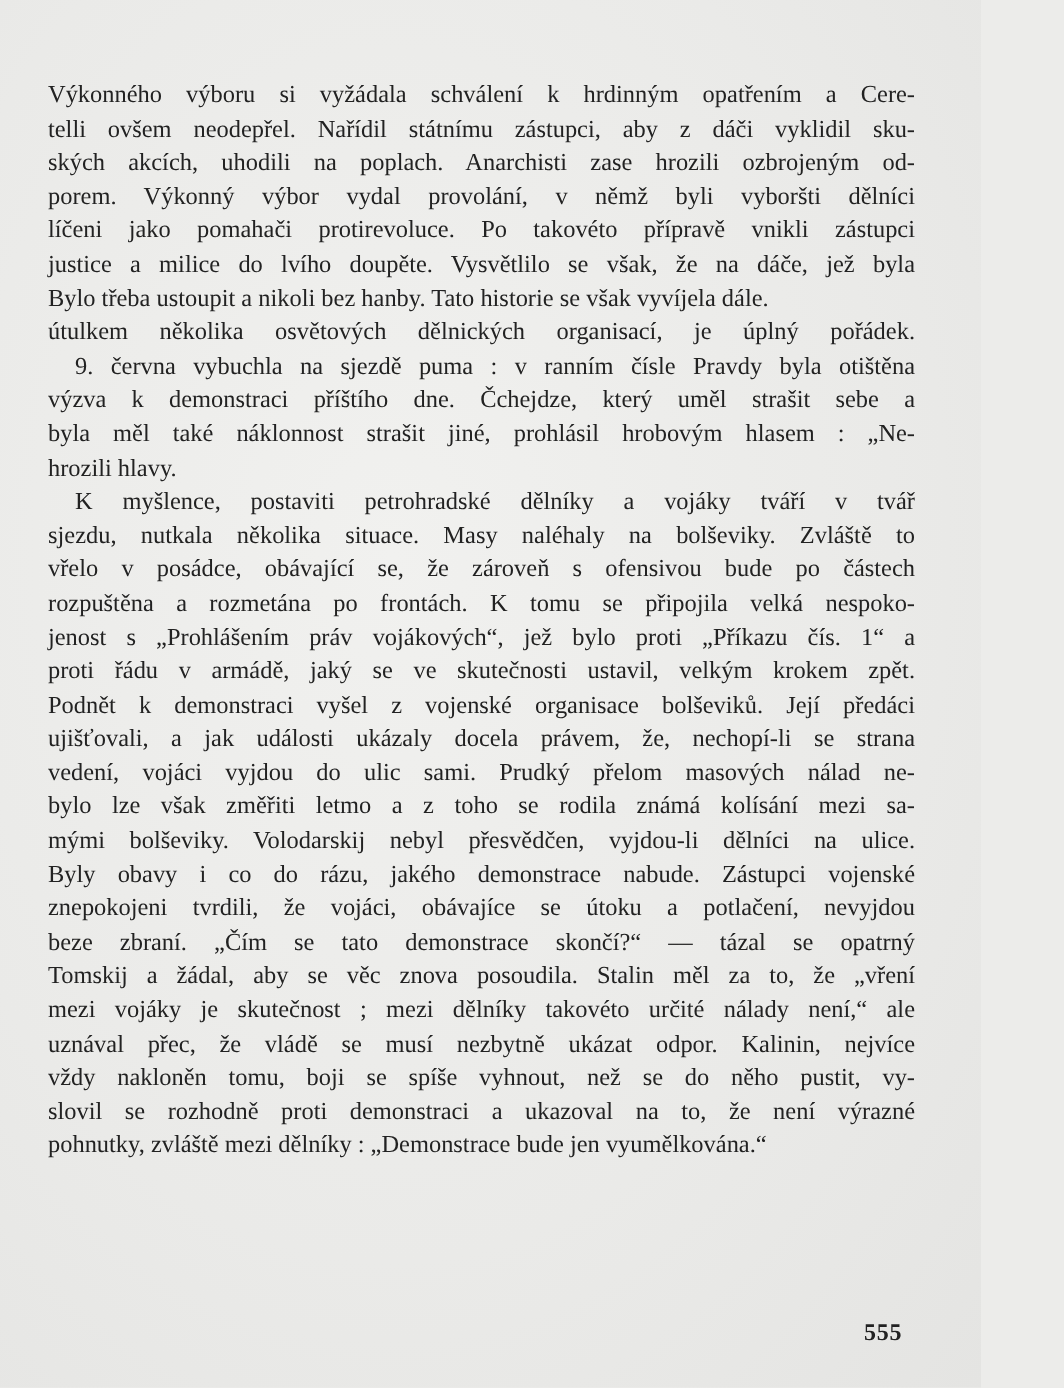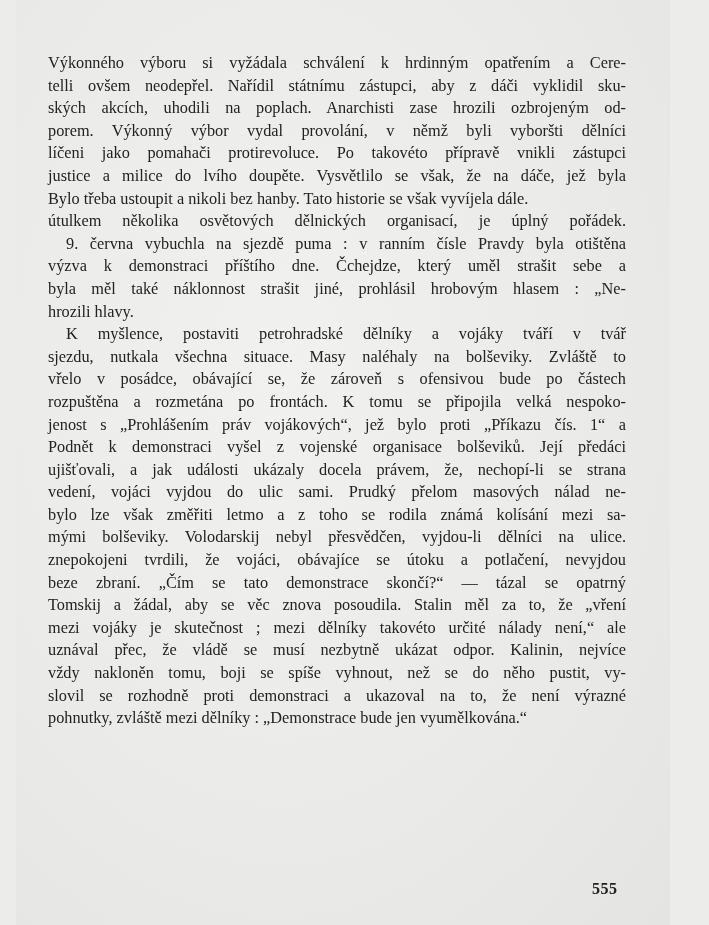--- a/index.html
+++ b/index.html
@@ -3,21 +3,21 @@
 <meta charset="utf-8">
 <style>
   html, body { margin: 0; padding: 0; }
   body {
     width: 709px; height: 925px;
     background: #ececea;
     position: relative;
     overflow: hidden;
   }
   .page {
-    position: absolute; left: 16px; top: 0; width: 654px; height: 925px;
+    position: absolute; left: 0; top: 0; width: 654px; height: 925px;
     background: radial-gradient(ellipse at 40% 40%, #f1f1ef 0%, #eaeae8 60%, #e4e4e2 100%);
   }
   .text {
     position: absolute;
     left: 32px; top: 52px;
     width: 578px;
     font-family: "Liberation Serif", "DejaVu Serif", serif;
     font-size: 16.3px;
     line-height: 22.6px;
     color: #222;
@@ -61,29 +61,31 @@
 
     <div>
       <span class="line indent">9. června vybuchla na sjezdě puma : v ranním čísle Pravdy byla otištěna</span>
       <span class="line">výzva k demonstraci příštího dne. Čchejdze, který uměl strašit sebe a</span>
       <span class="line">byla měl také náklonnost strašit jiné, prohlásil hrobovým hlasem : „Ne-</span>
       <span class="line last">hrozili hlavy.</span>
     </div>
 
     <div>
       <span class="line indent">K myšlence, postaviti petrohradské dělníky a vojáky tváří v tvář</span>
-      <span class="line">sjezdu, nutkala všechna situace. Masy naléhaly na bolševiky. Zvláště to</span>
+      <span class="line">sjezdu, nutkala několika situace. Masy naléhaly na bolševiky. Zvláště to</span>
       <span class="line">vřelo v posádce, obávající se, že zároveň s ofensivou bude po částech</span>
       <span class="line">rozpuštěna a rozmetána po frontách. K tomu se připojila velká nespoko-</span>
       <span class="line">jenost s „Prohlášením práv vojákových“, jež bylo proti „Příkazu čís. 1“ a</span>
+      <span class="line">proti řádu v armádě, jaký se ve skutečnosti ustavil, velkým krokem zpět.</span>
       <span class="line">Podnět k demonstraci vyšel z vojenské organisace bolševiků. Její předáci</span>
       <span class="line">ujišťovali, a jak události ukázaly docela právem, že, nechopí-li se strana</span>
       <span class="line">vedení, vojáci vyjdou do ulic sami. Prudký přelom masových nálad ne-</span>
       <span class="line">bylo lze však změřiti letmo a z toho se rodila známá kolísání mezi sa-</span>
       <span class="line">mými bolševiky. Volodarskij nebyl přesvědčen, vyjdou-li dělníci na ulice.</span>
+      <span class="line">Byly obavy i co do rázu, jakého demonstrace nabude. Zástupci vojenské</span>
       <span class="line">znepokojeni tvrdili, že vojáci, obávajíce se útoku a potlačení, nevyjdou</span>
       <span class="line">beze zbraní. „Čím se tato demonstrace skončí?“ — tázal se opatrný</span>
       <span class="line">Tomskij a žádal, aby se věc znova posoudila. Stalin měl za to, že „vření</span>
       <span class="line">mezi vojáky je skutečnost ; mezi dělníky takovéto určité nálady není,“ ale</span>
       <span class="line">uznával přec, že vládě se musí nezbytně ukázat odpor. Kalinin, nejvíce</span>
       <span class="line">vždy nakloněn tomu, boji se spíše vyhnout, než se do něho pustit, vy-</span>
       <span class="line">slovil se rozhodně proti demonstraci a ukazoval na to, že není výrazné</span>
       <span class="line last">pohnutky, zvláště mezi dělníky : „Demonstrace bude jen vyumělkována.“</span>
     </div>
   </div>

